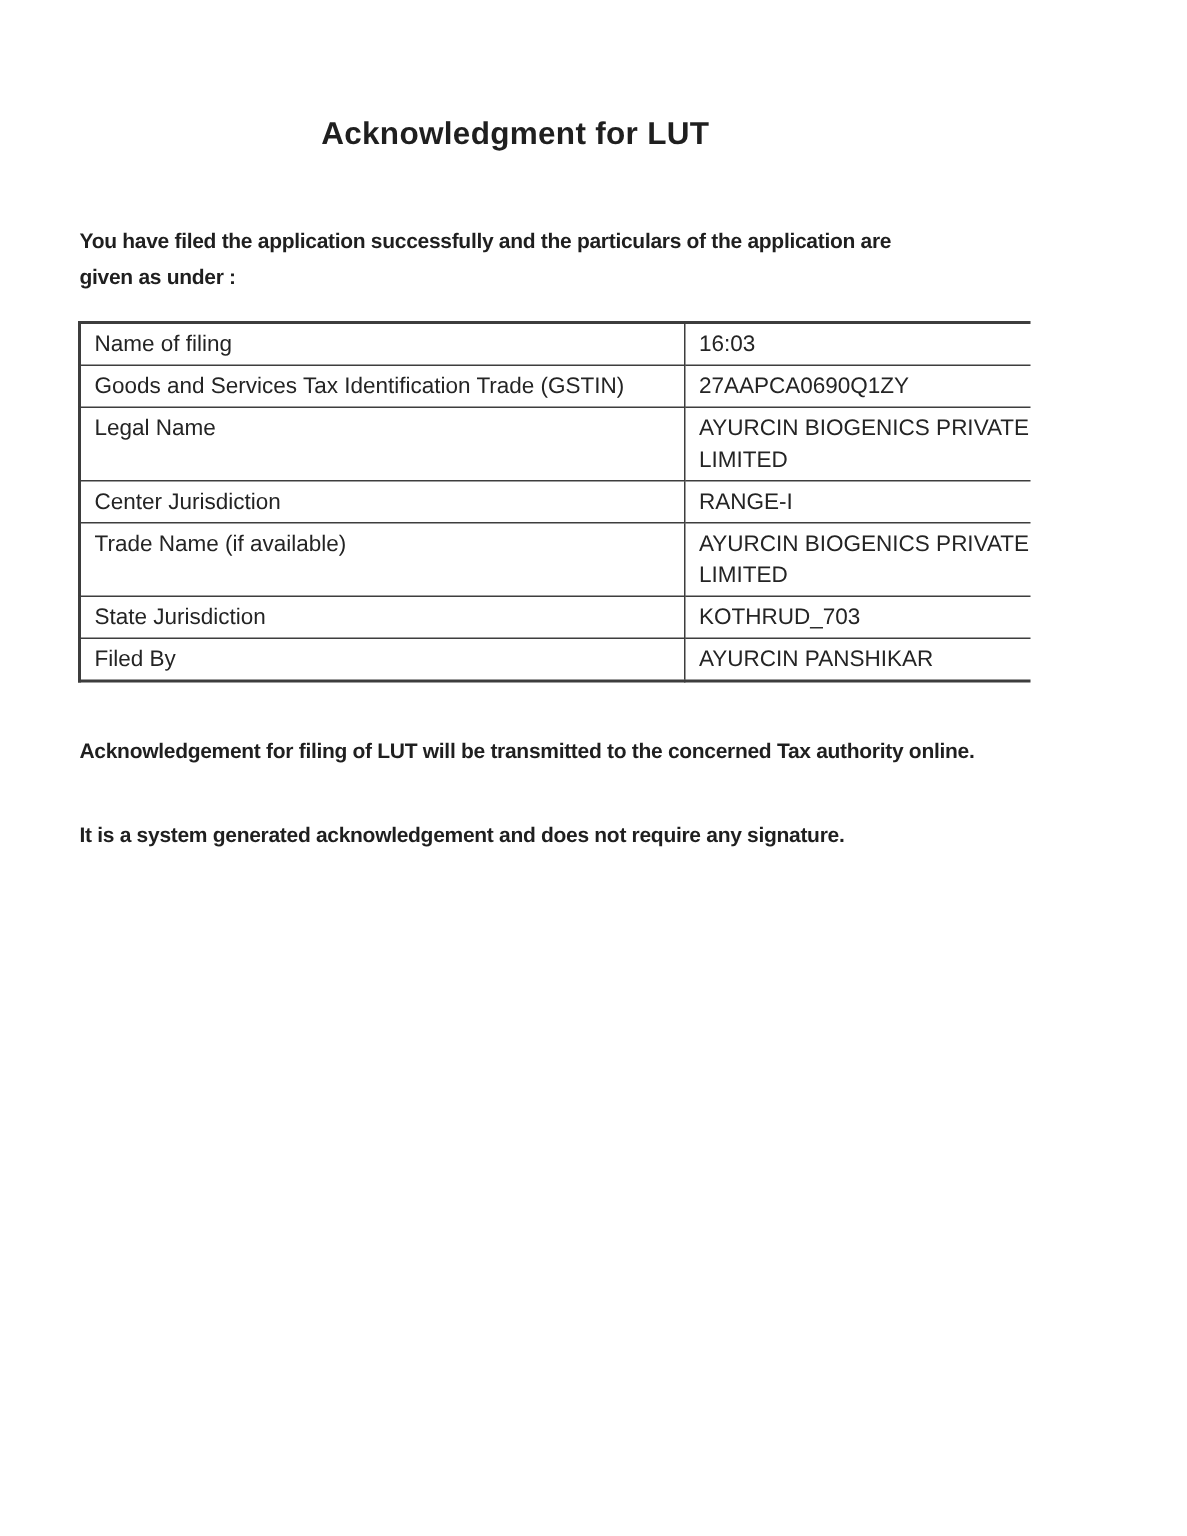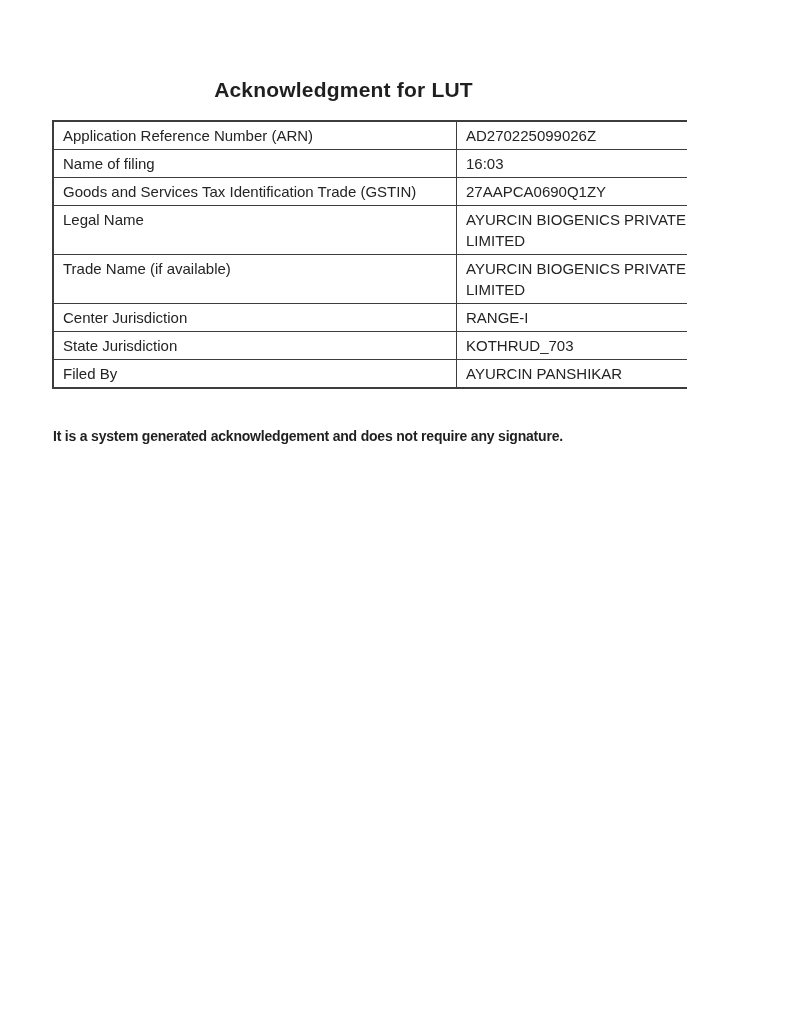--- a/index.html
+++ b/index.html
@@ -68,54 +68,52 @@
   .note-1 { margin-top: 37px; }
   .note-2 { margin-top: 39px; }
 </style>
 </head>
 <body>
 
 <div class="page">
 
   <h1 class="doc-title">Acknowledgment for LUT</h1>
 
+  <p class="intro">You have filed the application successfully and the particulars of the application are given as under :</p>
 
   <table class="ack-table">
     <tbody>
-      <tr>
-        <td class="cell-label">Application Reference Number  (ARN)</td>
-        <td class="cell-value">AD270225099026Z</td>
-      </tr>
       <tr>
         <td class="cell-label">Name of filing</td>
         <td class="cell-value">16:03</td>
       </tr>
       <tr>
         <td class="cell-label">Goods and Services Tax Identification Trade (GSTIN)</td>
         <td class="cell-value">27AAPCA0690Q1ZY</td>
       </tr>
       <tr>
         <td class="cell-label">Legal Name</td>
         <td class="cell-value">AYURCIN BIOGENICS PRIVATE LIMITED</td>
       </tr>
       <tr>
+        <td class="cell-label">Center Jurisdiction</td>
+        <td class="cell-value">RANGE-I</td>
+      </tr>
+      <tr>
         <td class="cell-label">Trade Name (if available)</td>
         <td class="cell-value">AYURCIN BIOGENICS PRIVATE LIMITED</td>
-      </tr>
-      <tr>
-        <td class="cell-label">Center Jurisdiction</td>
-        <td class="cell-value">RANGE-I</td>
       </tr>
       <tr>
         <td class="cell-label">State Jurisdiction</td>
         <td class="cell-value">KOTHRUD_703</td>
       </tr>
       <tr>
         <td class="cell-label">Filed By</td>
         <td class="cell-value">AYURCIN PANSHIKAR</td>
       </tr>
     </tbody>
   </table>
 
+  <p class="note note-1">Acknowledgement for filing of LUT will be transmitted to the concerned Tax authority online.</p>
 
   <p class="note note-2">It is a system generated acknowledgement and does not require any signature.</p>
 
 </div>
 
 </body></html>

